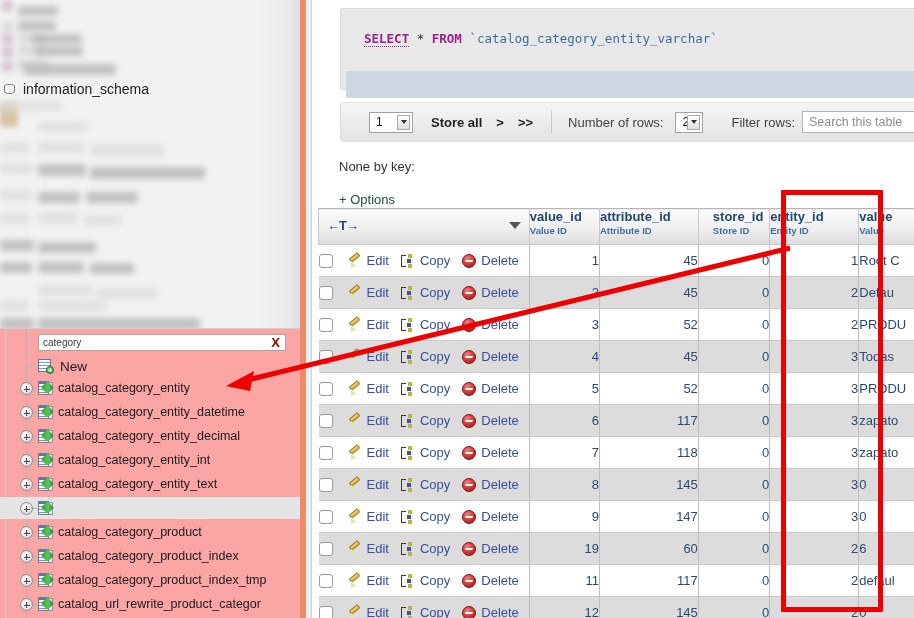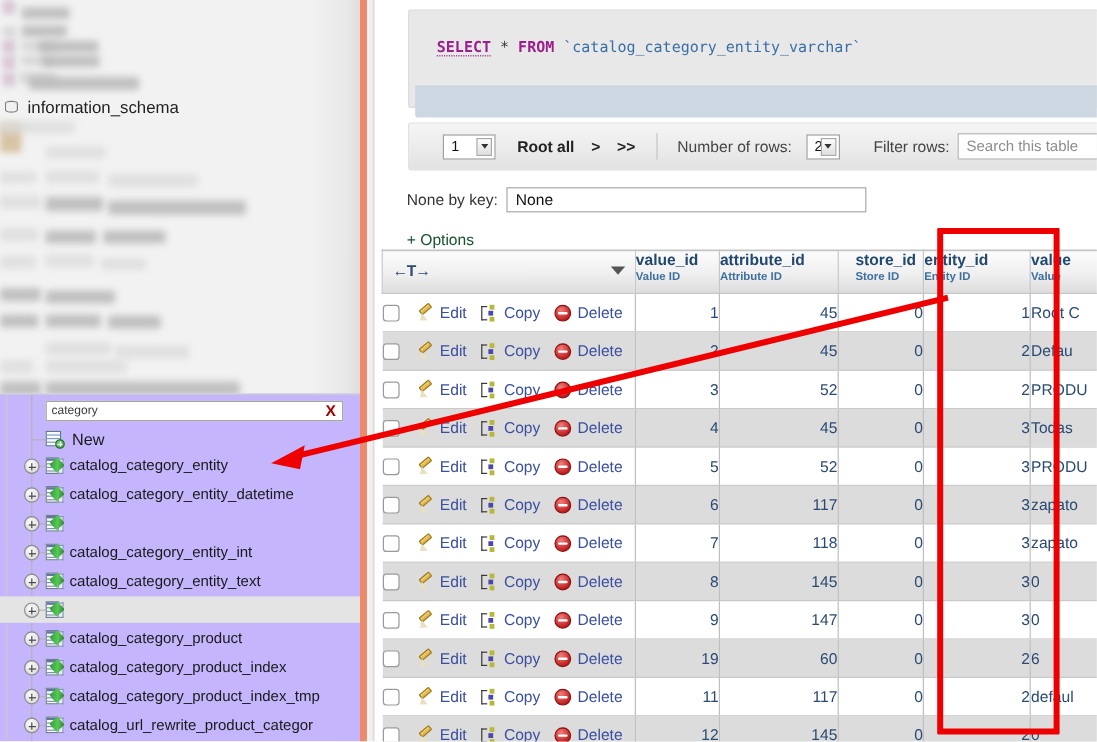--- a/index.html
+++ b/index.html
@@ -55,21 +55,21 @@
     position: relative; flex: 0 0 auto;
   }
   .db-cyl .top { position:absolute; left:1px; top:1px; width:11px; height:4px; border:1px solid #7b7b7b; border-radius:50%; background:#f8f8f8; }
   .db-cyl .body { position:absolute; left:1px; top:3px; width:11px; height:8px; border-left:1px solid #7b7b7b; border-right:1px solid #7b7b7b; border-bottom:1px solid #7b7b7b; border-radius:0 0 5px 5px / 0 0 3px 3px; background:#f1f1f1; }
   #info-schema-label { font-size: 14px; color: #222; }
 
   
   #tree-section {
     position: absolute; left: 0; top: 328px; width: 328px; height: 290px;
     border-top: 1px solid #cfcfcf;
-    background: #c4b5fd;
+    background: #fca5a5;
   }
   #tree-vline {
     position: absolute; left: 26px; top: 0; width: 1px; height: 290px;
     background: #b4b4b4;
   }
   #tree-leftline {
     position: absolute; left: 5px; top: 0; width: 1px; height: 290px;
     background: #c9c9c9;
   }
   #filter-box {
@@ -450,20 +450,21 @@
             <span class="plus-box"></span>
             <span class="tbl-icon">
               <span class="sheet"></span>
               <span class="bar b1"></span>
               <span class="bar b2"></span>
               <span class="bar b3"></span>
               <span class="bar b4"></span>
               <span class="side"></span>
               <span class="pen"></span>
             </span>
+            <span class="tree-label">catalog_category_entity_decimal</span>
           </div>
           <div class="tree-row" style="top: 120px;">
             <span class="tree-stub"></span>
             <span class="plus-box"></span>
             <span class="tbl-icon">
               <span class="sheet"></span>
               <span class="bar b1"></span>
               <span class="bar b2"></span>
               <span class="bar b3"></span>
               <span class="bar b4"></span>
@@ -570,36 +571,35 @@
       </div>
       <div id="sql-footer"></div>
     </div>
 
     <div id="nav-toolbar">
       <span style="width:28px;"></span>
       <span class="select-box" style="width:44px;">
         <span class="val">1</span>
         <span class="arrow"></span>
       </span>
-      <span id="show-all">Root all</span>
+      <span id="show-all">Store all</span>
       <span class="chev">&gt;</span>
       <span class="chev">&gt;&gt;</span>
       <span id="tb-sep"></span>
       <span id="rows-label">Number of rows:</span>
       <span class="select-box" style="width:28px; margin-left:12px;">
         <span class="val">25</span>
         <span class="arrow"></span>
       </span>
       <span id="filter-label">Filter rows:</span>
       <span id="filter-rows-input">Search this table</span>
     </div>
 
     <div id="sort-row">
       <span id="sort-label">None by key:</span>
-      <span id="sort-select">None</span>
     </div>
 
     <div id="options-link">+ Options</div>
   </div>
 
   <table id="results">
     <thead>
       <tr>
         <th class="actions-head">
           <span class="sort-glyph">←T→</span>

